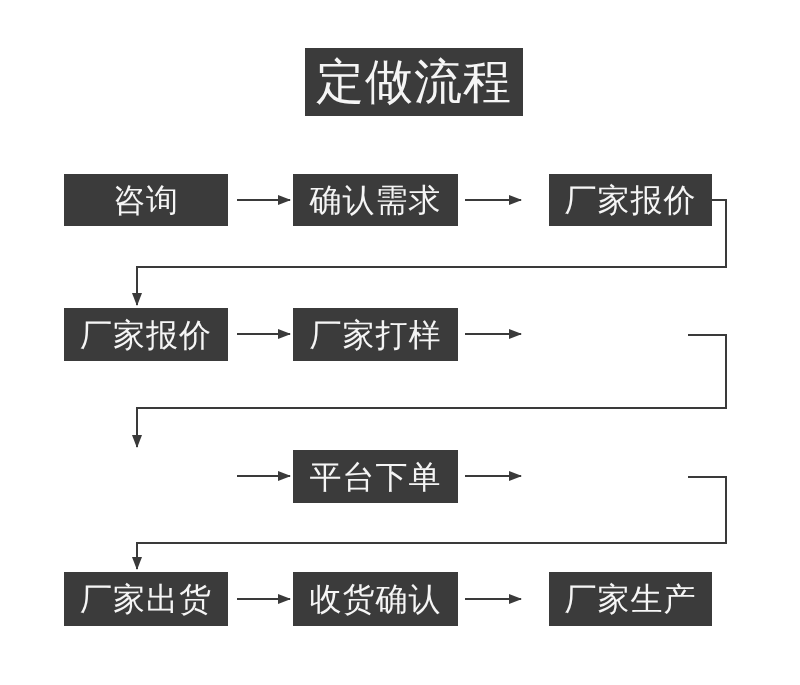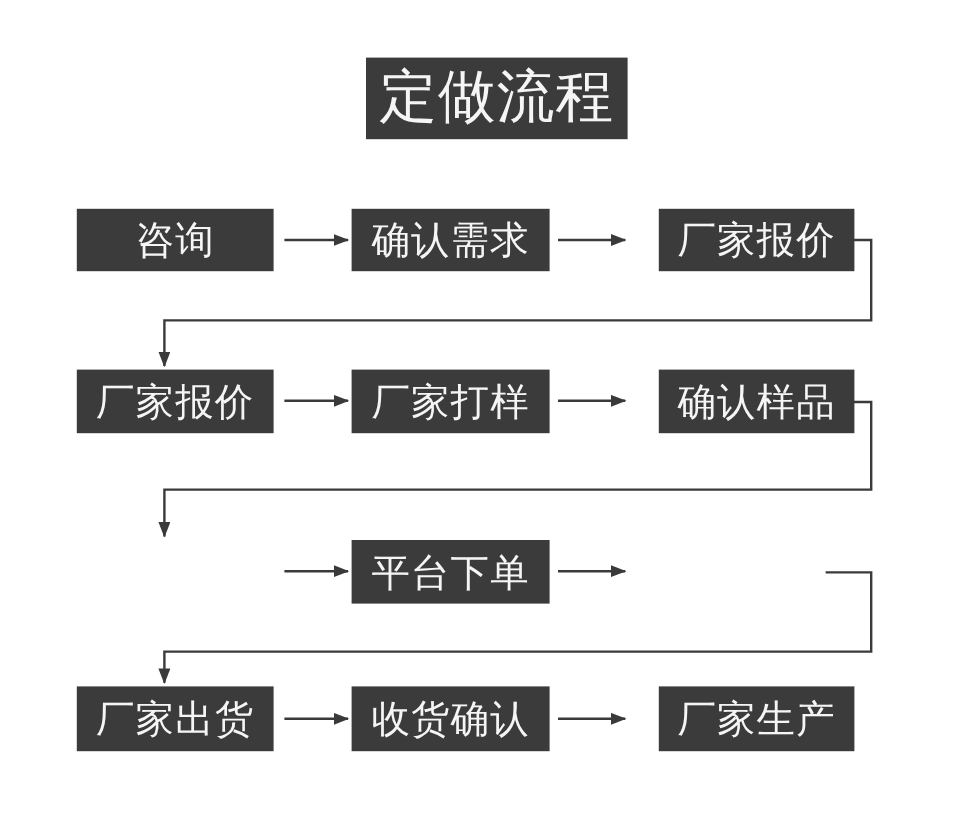--- a/index.html
+++ b/index.html
@@ -104,21 +104,20 @@
     <path class="conn" d="M237,599 H290" marker-end="url(#ah)"></path>
     <path class="conn" d="M465,599 H521" marker-end="url(#ah)"></path>
   </svg>
 
   <div class="box r1 c1">咨询</div>
   <div class="box r1 c2">确认需求</div>
   <div class="box r1 c3">厂家报价</div>
 
   <div class="box r2 c1">厂家报价</div>
   <div class="box r2 c2">厂家打样</div>
-  <div class="box r2 c3">确认样品</div>
 
   <div class="box r3 c2">平台下单</div>
 
   <div class="box r4 c1">厂家出货</div>
   <div class="box r4 c2">收货确认</div>
   <div class="box r4 c3">厂家生产</div>
 
 </div>
 
 </body></html>

